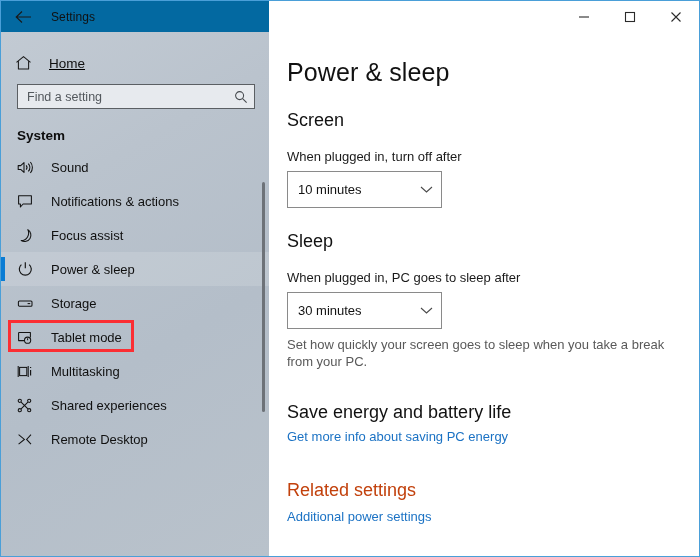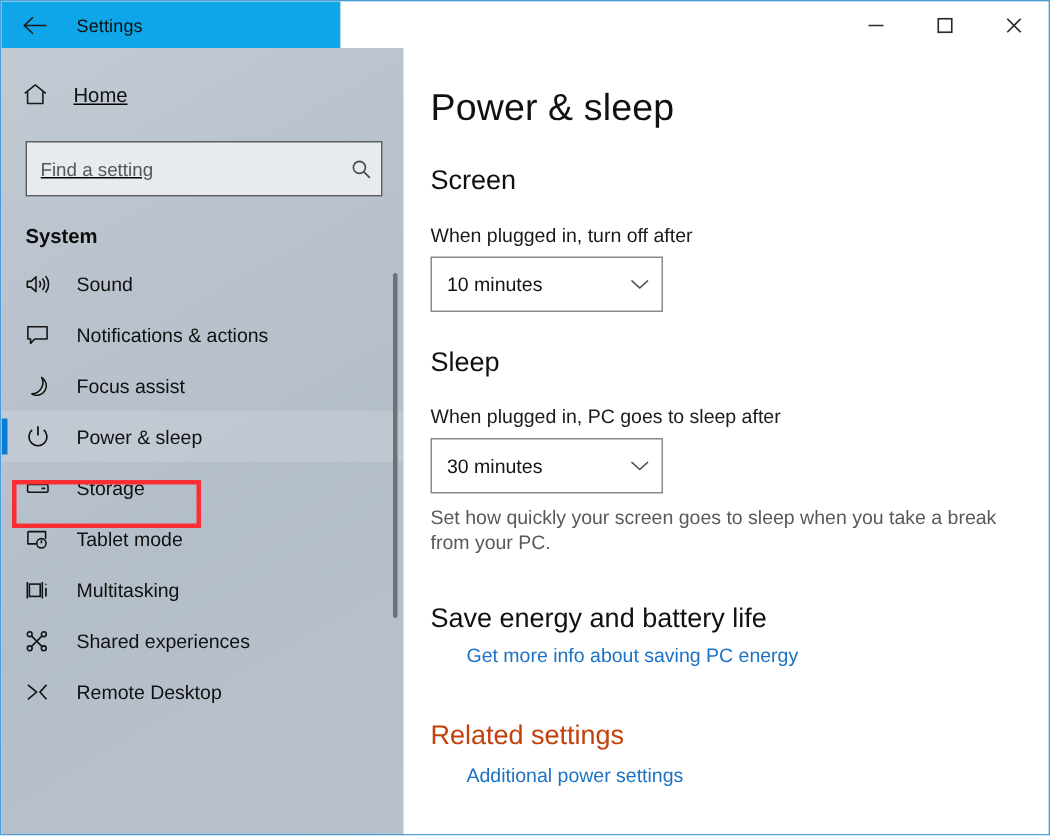--- a/index.html
+++ b/index.html
@@ -26,25 +26,25 @@
   
   #titlebar {
     position: relative;
     height: 31px;
     flex: 0 0 31px;
     display: flex;
     align-items: center;
     background: #c3cbd4;
   }
   #titlebar-left {
-    width: 226px;
+    width: 268px;
     height: 100%;
     display: flex;
     align-items: center;
-    background: #0ea5e9;
+    background: #0369a1;
   }
   #back-button {
     width: 44px;
     height: 31px;
     display: flex;
     align-items: center;
     justify-content: center;
     color: #1a1a1a;
   }
   #back-button svg { display: block; }
@@ -103,28 +103,27 @@
     justify-content: flex-start;
     color: #1b1b1b;
   }
   #home-label {
     font-size: 13.5px;
     color: #111;
     margin-left: 8px;
   }
 
   #search-box {
-    margin: 16px 14px 0 16px;
-    height: 37px;
+    margin: 6px 14px 0 16px;
+    height: 25px;
     background: #e7eaee;
     border: 1px solid #5b5f63;
     display: flex;
     align-items: center;
     padding: 0 6px 0 9px;
-    text-decoration: underline;
   }
   #search-input {
     flex: 1;
     border: 0;
     outline: 0;
     background: transparent;
     font-family: "Liberation Sans", sans-serif;
     font-size: 12.5px;
     color: #3b3b3b;
   }
@@ -250,21 +249,20 @@
     margin-top: 7px;
     width: 394px;
   }
   .link {
     display: block;
     font-size: 13px;
     color: #1b72c4;
     margin-top: 6px;
     text-decoration: none;
     width: max-content;
-    margin-left: 24px;
   }
   #related-head {
     font-size: 18px;
     color: #c2410c;
     margin-top: 36px;
   }
   #related-link { margin-top: 8px; }
 </style>
 </head>
 <body>

